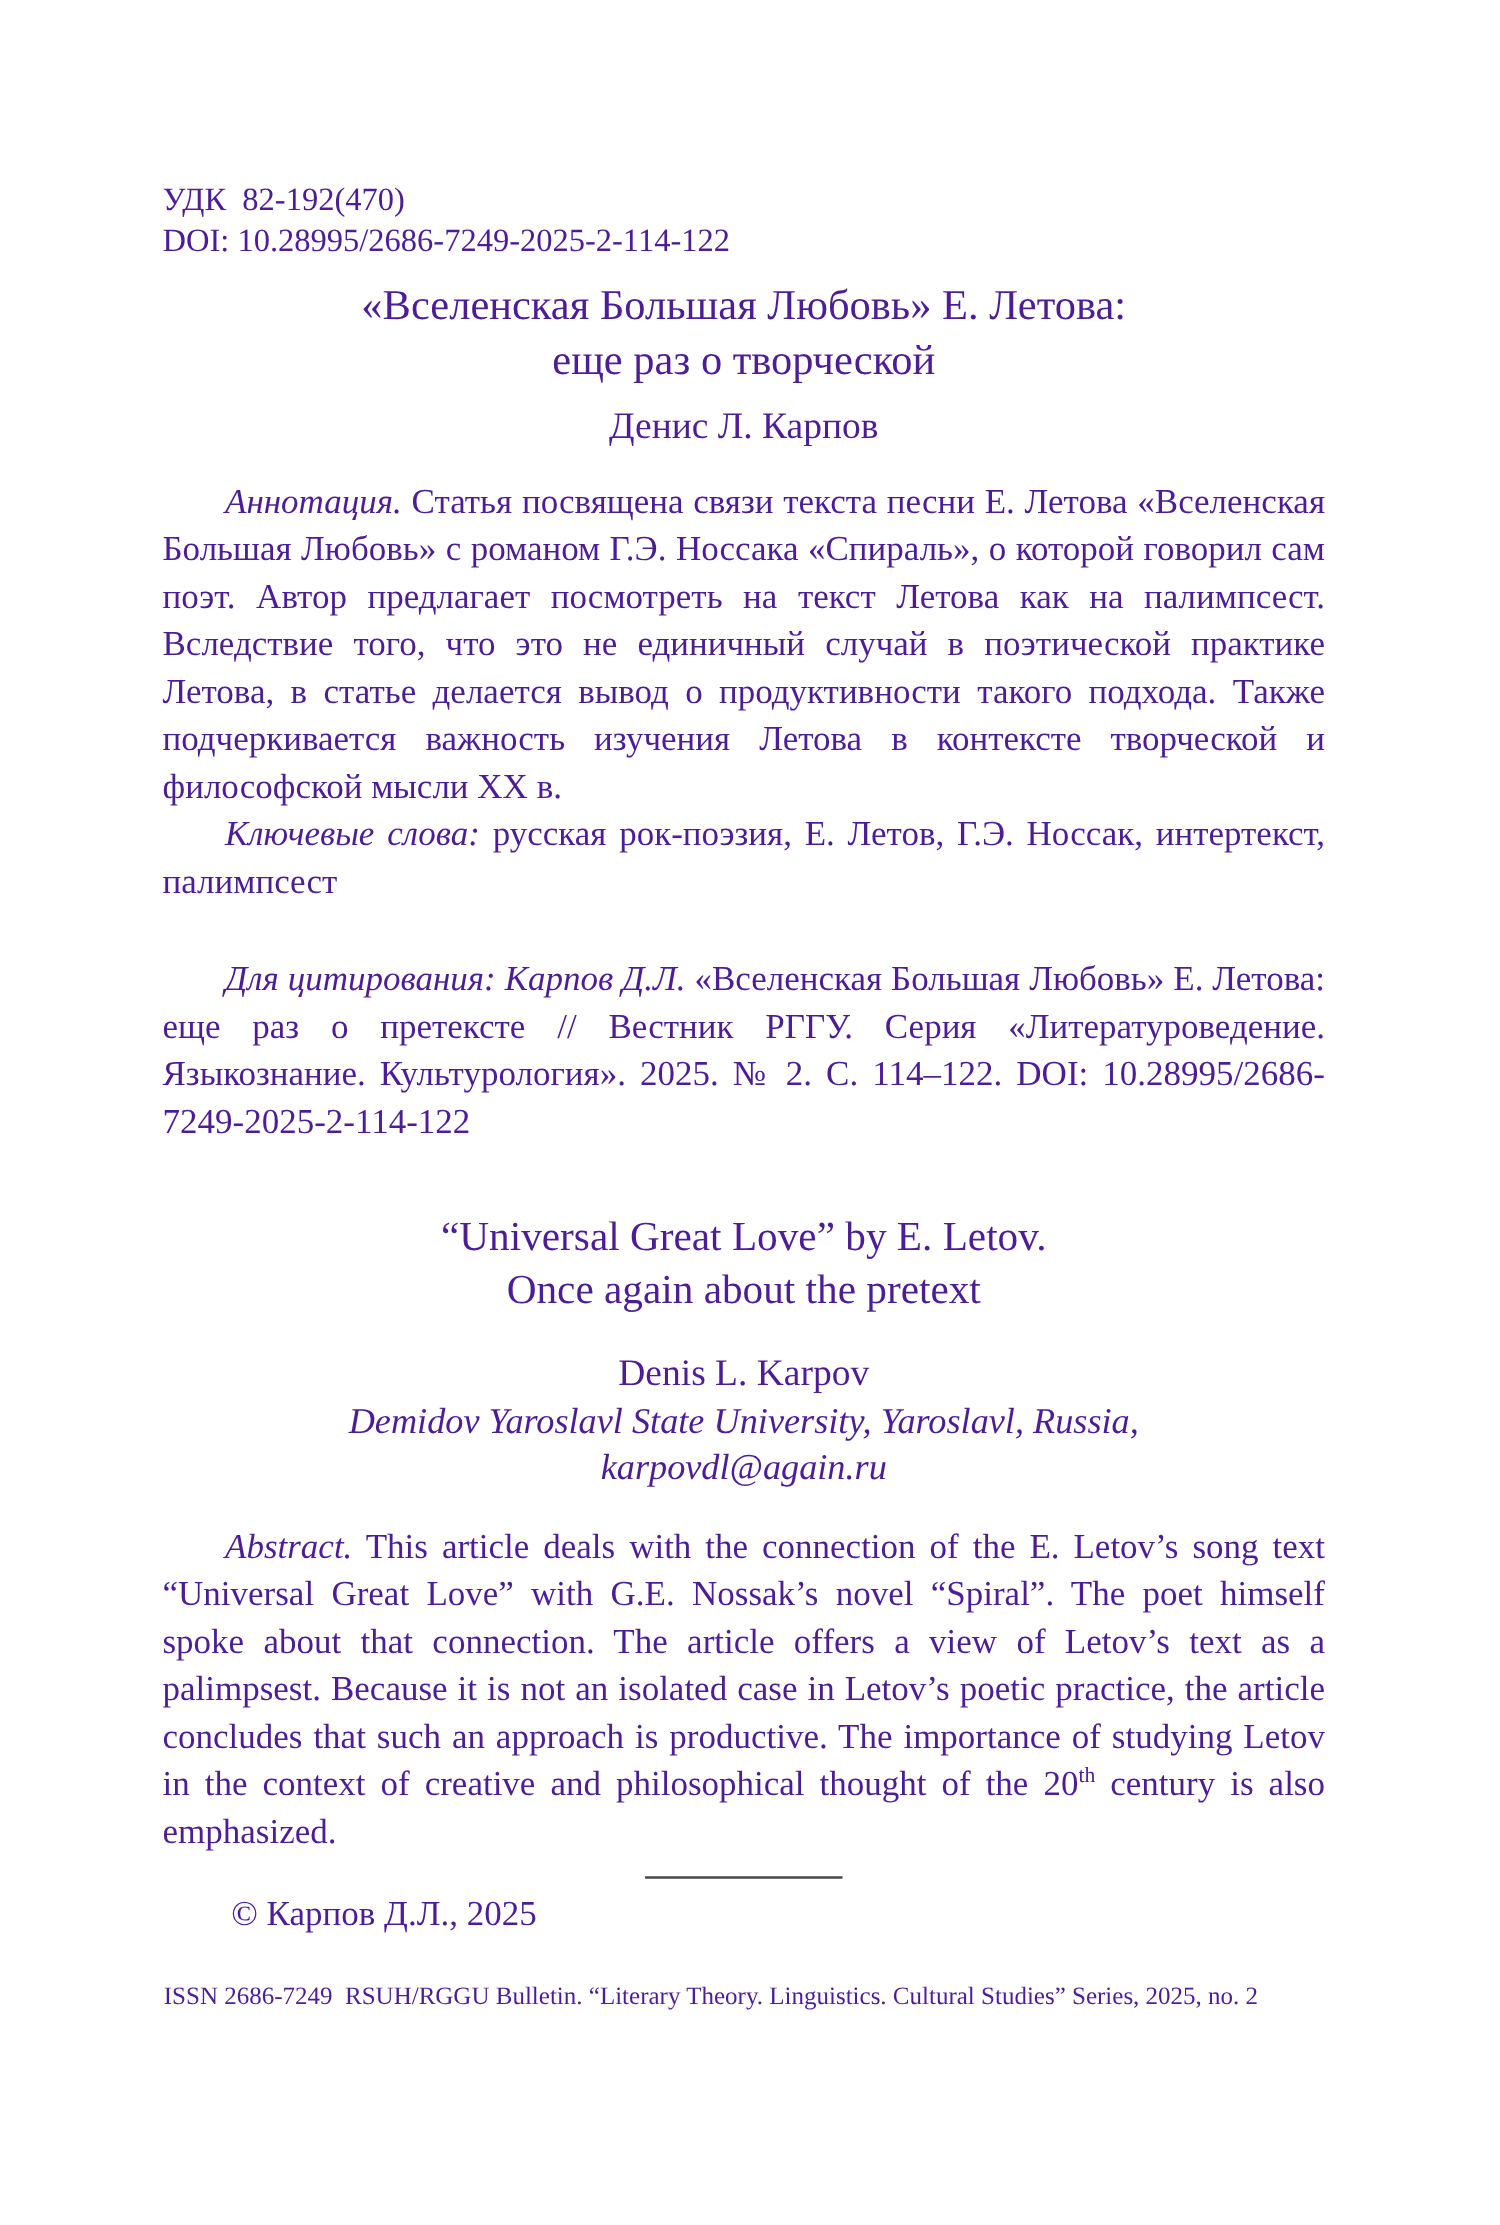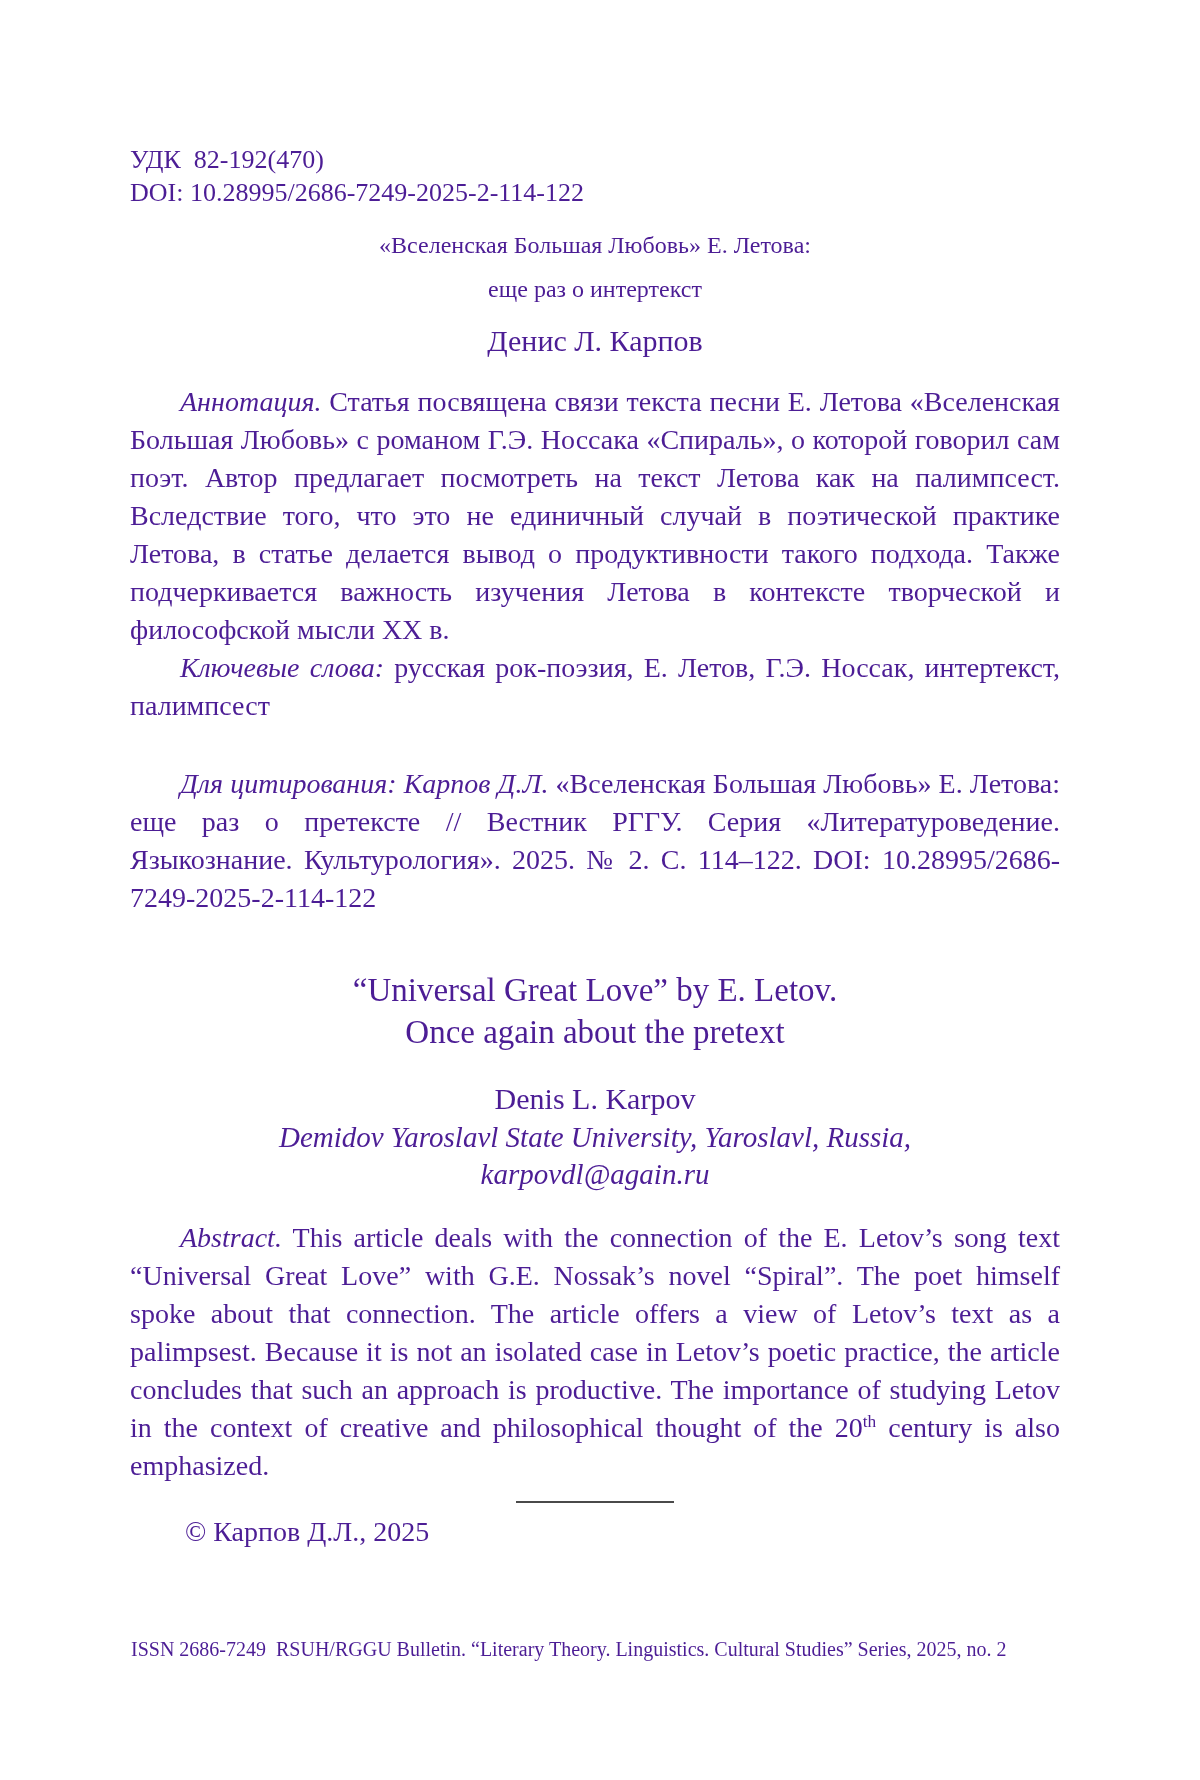--- a/index.html
+++ b/index.html
@@ -19,21 +19,21 @@
   .content {
     padding: 143px 140px 0 130px;
   }
   .meta-block {
     font-size: 26px;
     line-height: 33px;
     text-align: left;
   }
   .title {
     margin: 14px 0 0 0;
-    font-size: 24px;
+    font-size: 34px;
     line-height: 44px;
     font-weight: normal;
     text-align: center;
   }
   .title-en {
     margin-top: 52px;
     font-size: 33px;
     line-height: 42px;
   }
   .author {
@@ -73,41 +73,41 @@
     border-top: 2px solid #4a4a4a;
   }
   .copyright-line {
     margin: 10px 0 0 55px;
     font-size: 28px;
     line-height: 38px;
   }
   .footer {
     position: absolute;
     left: 131px;
-    top: 1636px;
+    top: 1584px;
     width: 980px;
     font-size: 20px;
     line-height: 26px;
     white-space: nowrap;
   }
 </style>
 </head>
 <body>
 
 <div class="page">
   <div class="content">
 
     <div class="meta-block">
       <div>УДК&nbsp; 82-192(470)</div>
       <div>DOI:&nbsp;10.28995/2686-7249-2025-2-114-122</div>
     </div>
 
     <h1 class="title">
       <span class="line">«Вселенская Большая Любовь» Е. Летова:</span>
-      <span class="line">еще раз о интертекст</span>
+      <span class="line">еще раз о творческой</span>
     </h1>
 
     <div class="author">Денис Л. Карпов</div>
 
 
     <p class="body-p abstract-p"><em>Аннотация.</em><span> Статья посвящена связи текста песни Е. Летова «Вселенская Большая Любовь» с романом Г.Э. Носсака «Спираль», о которой говорил сам поэт. Автор предлагает посмотреть на текст Летова как на палимпсест. Вследствие того, что это не единичный случай в поэтической практике Летова, в статье делается вывод о продуктивности такого подхода. Также подчеркивается важность изучения Летова в контексте творческой и философской мысли XX в.</span></p>
 
     <p class="body-p"><em>Ключевые слова:</em><span> русская рок-поэзия, Е. Летов, Г.Э. Носсак, интертекст, палимпсест</span></p>
 
     <p class="body-p citation-p"><em>Для цитирования:</em><em> Карпов Д.Л.</em><span> «Вселенская Большая Любовь» Е. Летова: еще раз о претексте // Вестник РГГУ. Серия «Литературоведение. Языкознание. Культурология». 2025. № 2. С. 114–122. DOI: 10.28995/2686-7249-2025-2-114-122</span></p>

